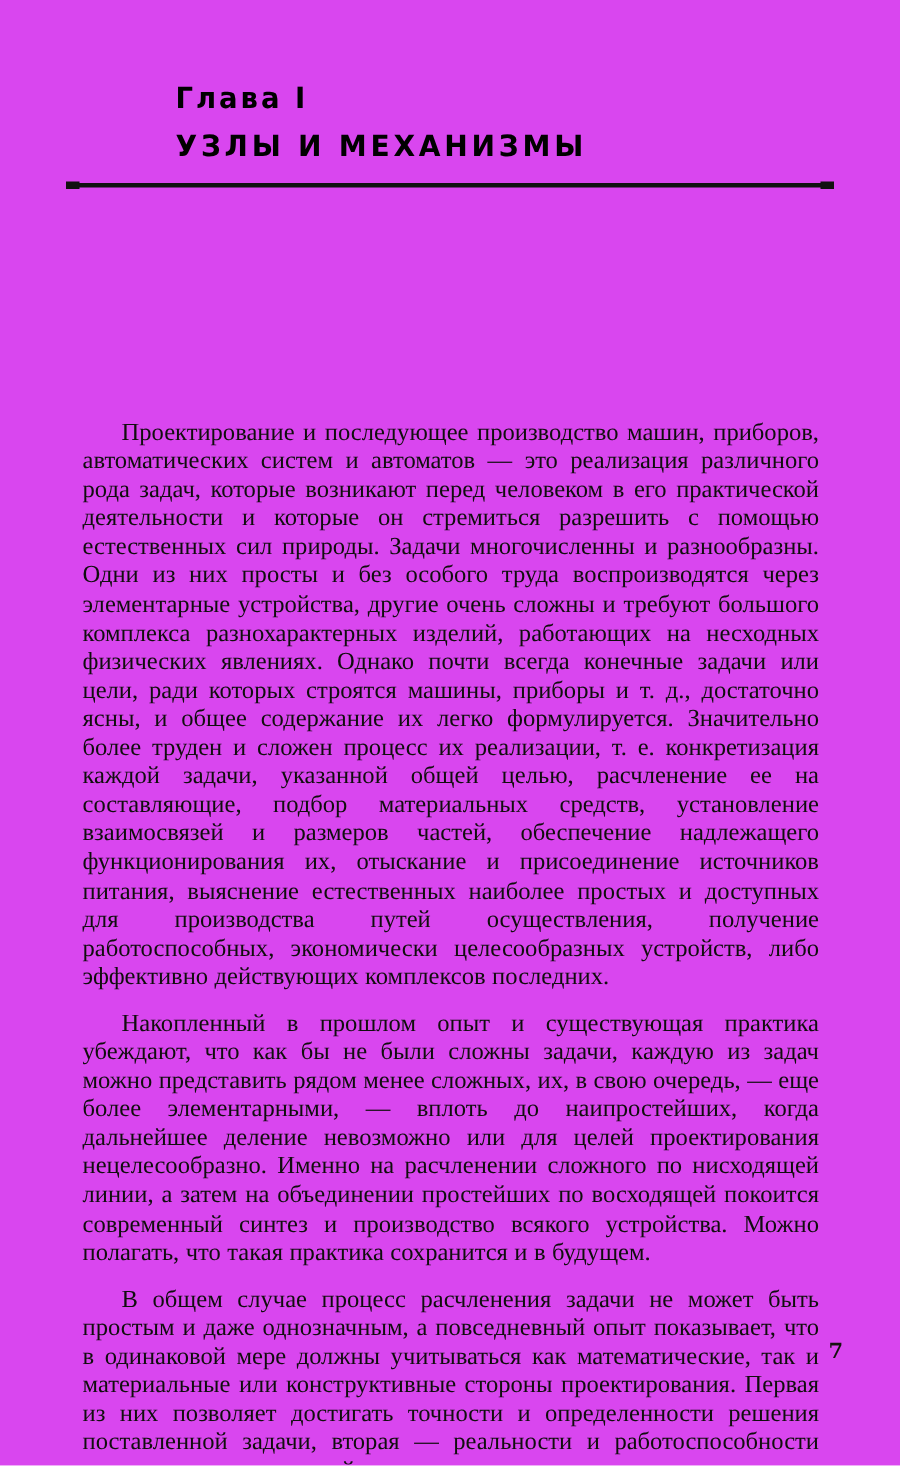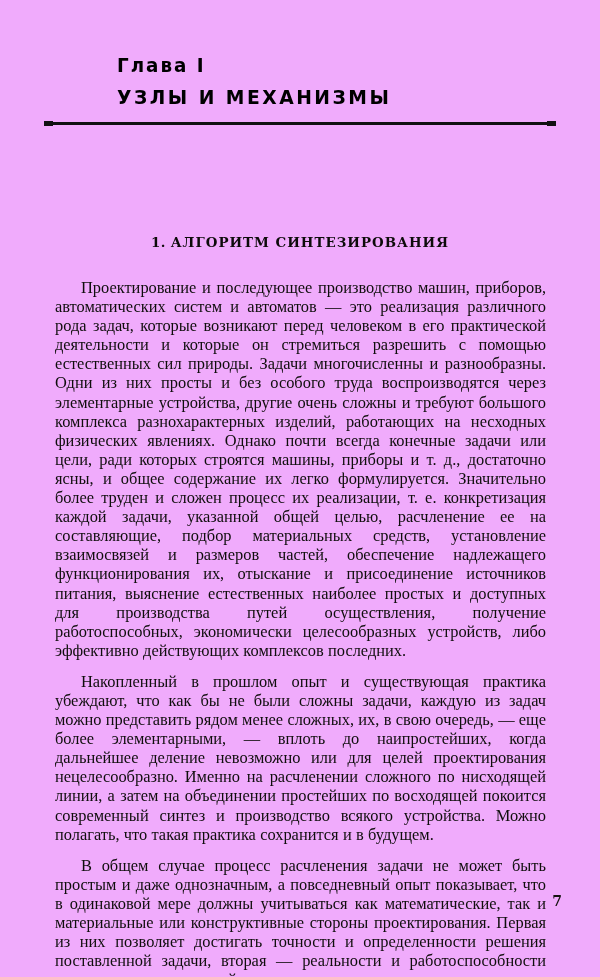--- a/index.html
+++ b/index.html
@@ -6,21 +6,21 @@
   html, body {
     margin: 0;
     padding: 0;
     background: #ffffff;
   }
 
   .page {
     position: relative;
     width: 600px;
     height: 977px;
-    background: #f0abfc;
+    background: #d946ef;
     overflow: hidden;
     font-family: "Liberation Serif", "DejaVu Serif", serif;
     color: #14110f;
     -webkit-font-smoothing: none;
   }
 
   
   .chapter-block {
     position: absolute;
     left: 117px;
@@ -134,23 +134,20 @@
 
 <div class="page">
 
   <div class="chapter-block">
     <div class="chapter-label">Глава I</div>
     <div class="chapter-title">УЗЛЫ И МЕХАНИЗМЫ</div>
   </div>
 
   <div class="chapter-rule"></div>
 
-  <div class="section-heading">
-    <span class="num">1.</span><span class="ttl">АЛГОРИТМ СИНТЕЗИРОВАНИЯ</span>
-  </div>
 
   <div class="body-col">
     <p>Проектирование и последующее производство машин, приборов, автоматических систем и автоматов — это реализация различного рода задач, которые возникают перед человеком в его практической деятельности и которые он стремиться разрешить с помощью естественных сил природы. Задачи многочисленны и разнообразны. Одни из них просты и без особого труда воспроизводятся через элементарные устройства, другие очень сложны и требуют большого комплекса разнохарактерных изделий, работающих на несходных физических явлениях. Однако почти всегда конечные задачи или цели, ради которых строятся машины, приборы и т. д., достаточно ясны, и общее содержание их легко формулируется. Значительно более труден и сложен процесс их реализации, т. е. конкретизация каждой задачи, указанной общей целью, расчленение ее на составляющие, подбор материальных средств, установление взаимосвязей и размеров частей, обеспечение надлежащего функционирования их, отыскание и присоединение источников питания, выяснение естественных наиболее простых и доступных для производства путей осуществления, получение работоспособных, экономически целесообразных устройств, либо эффективно действующих комплексов последних.</p>
     <p>Накопленный в прошлом опыт и существующая практика убеждают, что как бы не были сложны задачи, каждую из задач можно представить рядом менее сложных, их, в свою очередь, — еще более элементарными, — вплоть до наипростейших, когда дальнейшее деление невозможно или для целей проектирования нецелесообразно. Именно на расчленении сложного по нисходящей линии, а затем на объединении простейших по восходящей покоится современный синтез и производство всякого устройства. Можно полагать, что такая практика сохранится и в будущем.</p>
     <p>В общем случае процесс расчленения задачи не может быть простым и даже однозначным, а повседневный опыт показывает, что в одинаковой мере должны учитываться как математические, так и материальные или конструктивные стороны проектирования. Первая из них позволяет достигать точности и определенности решения поставленной задачи, вторая — реальности и работоспособности соответствующего устройства.</p>
   </div>
 
   <div class="folio">7</div>
 
 </div>

